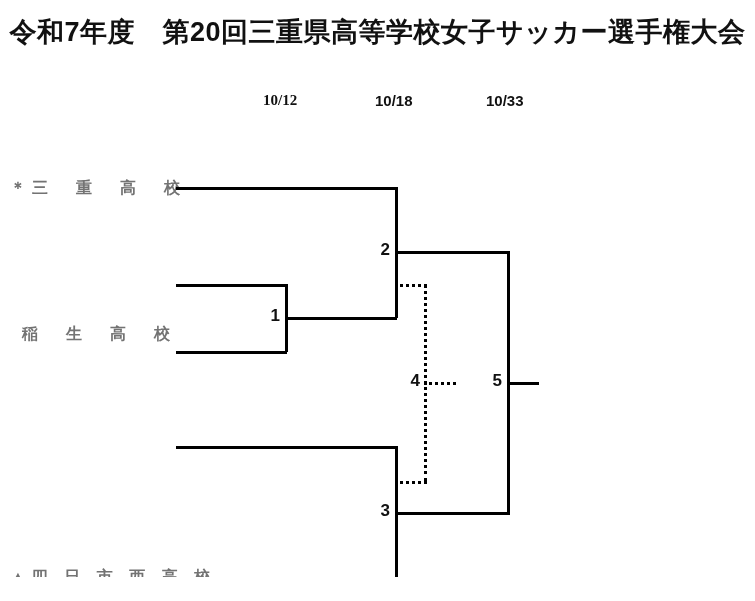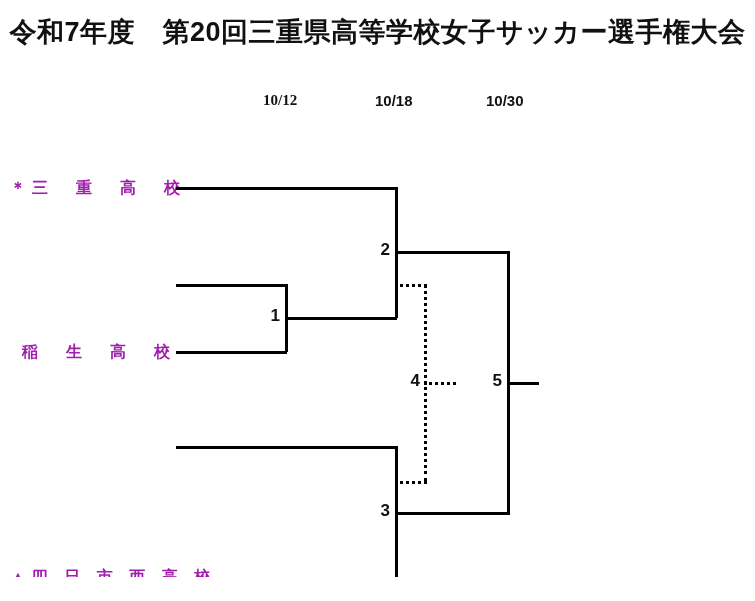--- a/index.html
+++ b/index.html
@@ -44,21 +44,21 @@
     color: #111111;
     white-space: nowrap;
     letter-spacing: 0px;
   }
 
   
   .team {
     position: absolute;
     font-size: 16px;
     font-weight: 700;
-    color: #a21caf;
+    color: #737373;
     white-space: nowrap;
     line-height: 19px;
     text-align: right;
   }
   .team .tline {
     display: block;
     letter-spacing: 6px;
   }
   .team .mark {
     letter-spacing: 6px;
@@ -98,30 +98,30 @@
 </style>
 </head>
 <body>
 
 <div id="page">
 
   <div class="title">令和7年度　第20回三重県高等学校女子サッカー選手権大会</div>
 
   <div class="round-date" style="left:263px; top:92px;font-family:Liberation Serif, serif;">10/12</div>
   <div class="round-date" style="left:375px; top:92px;">10/18</div>
-  <div class="round-date" style="left:486px; top:92px;">10/30</div>
+  <div class="round-date" style="left:486px; top:92px;">10/33</div>
 
   <div class="team" style="left:10px; top:178px; width:166px;">
     <span class="tline"><span class="mark">＊</span><span>三　重　高　校</span></span>
   </div>
 
   <div class="team" style="left:10px; top:263px; width:166px;">
   </div>
 
-  <div class="team" style="left:10px; top:342px; width:166px;">
+  <div class="team" style="left:10px; top:324px; width:166px;">
     <span class="tline">稲　生　高　校</span>
   </div>
 
 
   <div class="team" style="left:10px; top:567px; width:166px;">
     <span class="tline"><span class="mark">▲</span><span>四 日 市 西 高 校</span></span>
   </div>
 
   <div class="hline" style="left:176px; top:187px; width:221px;"></div>
 

